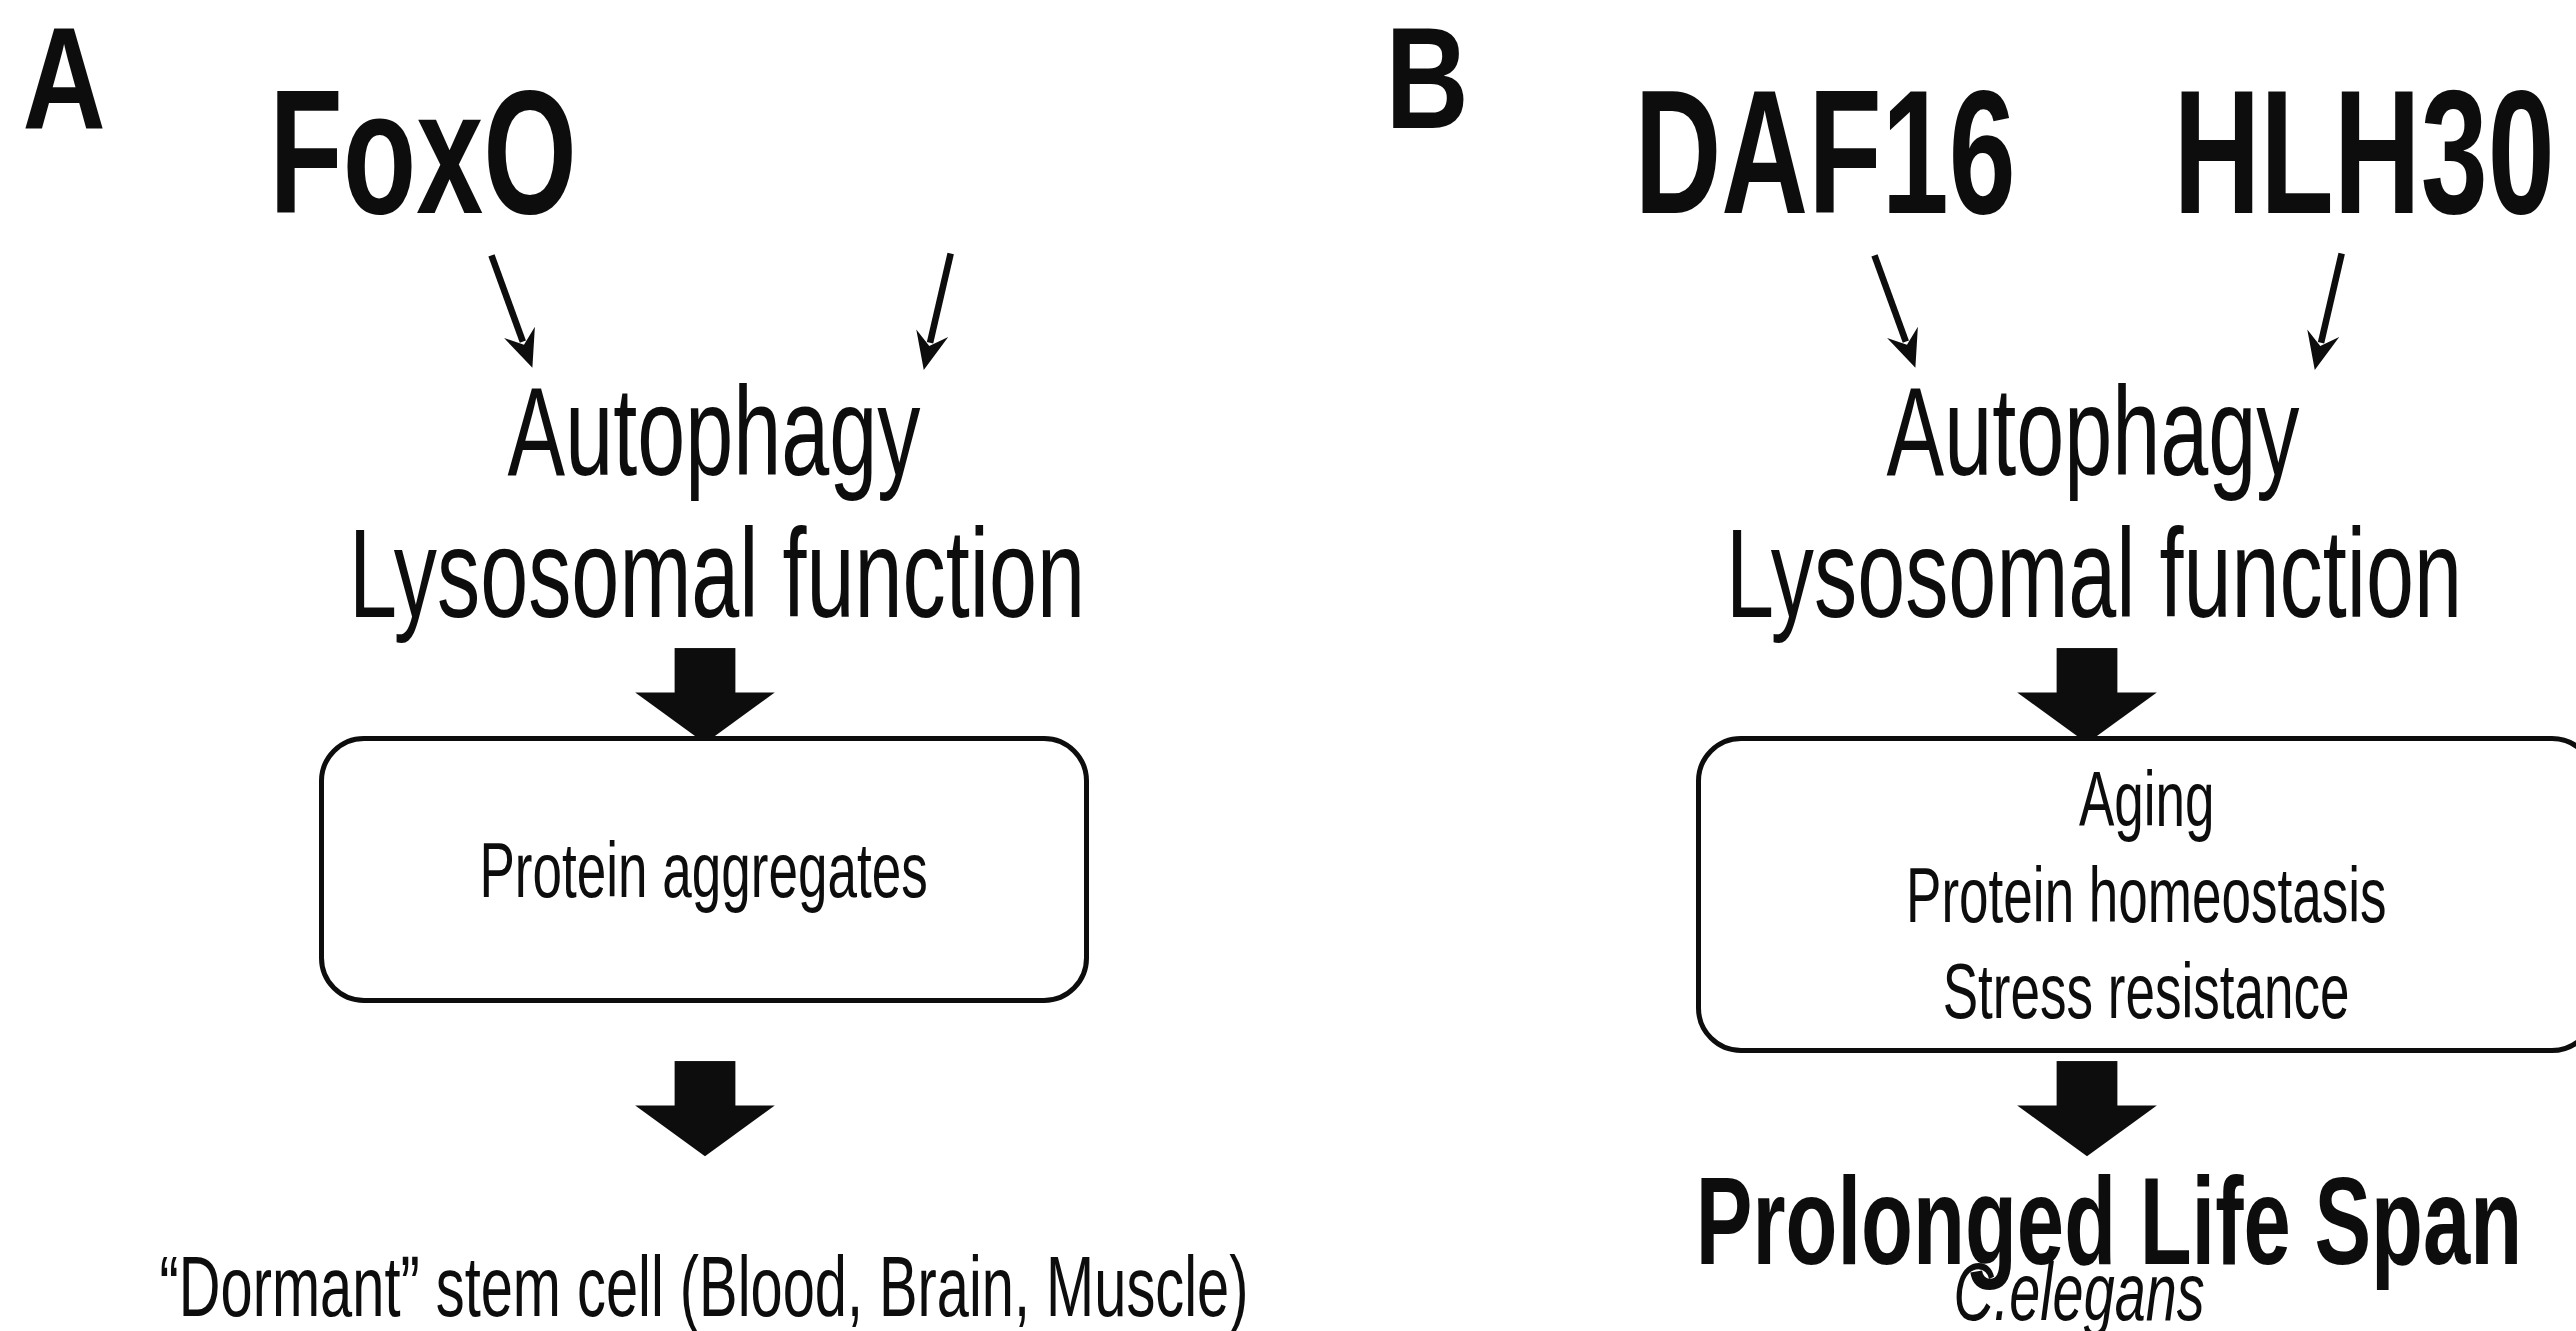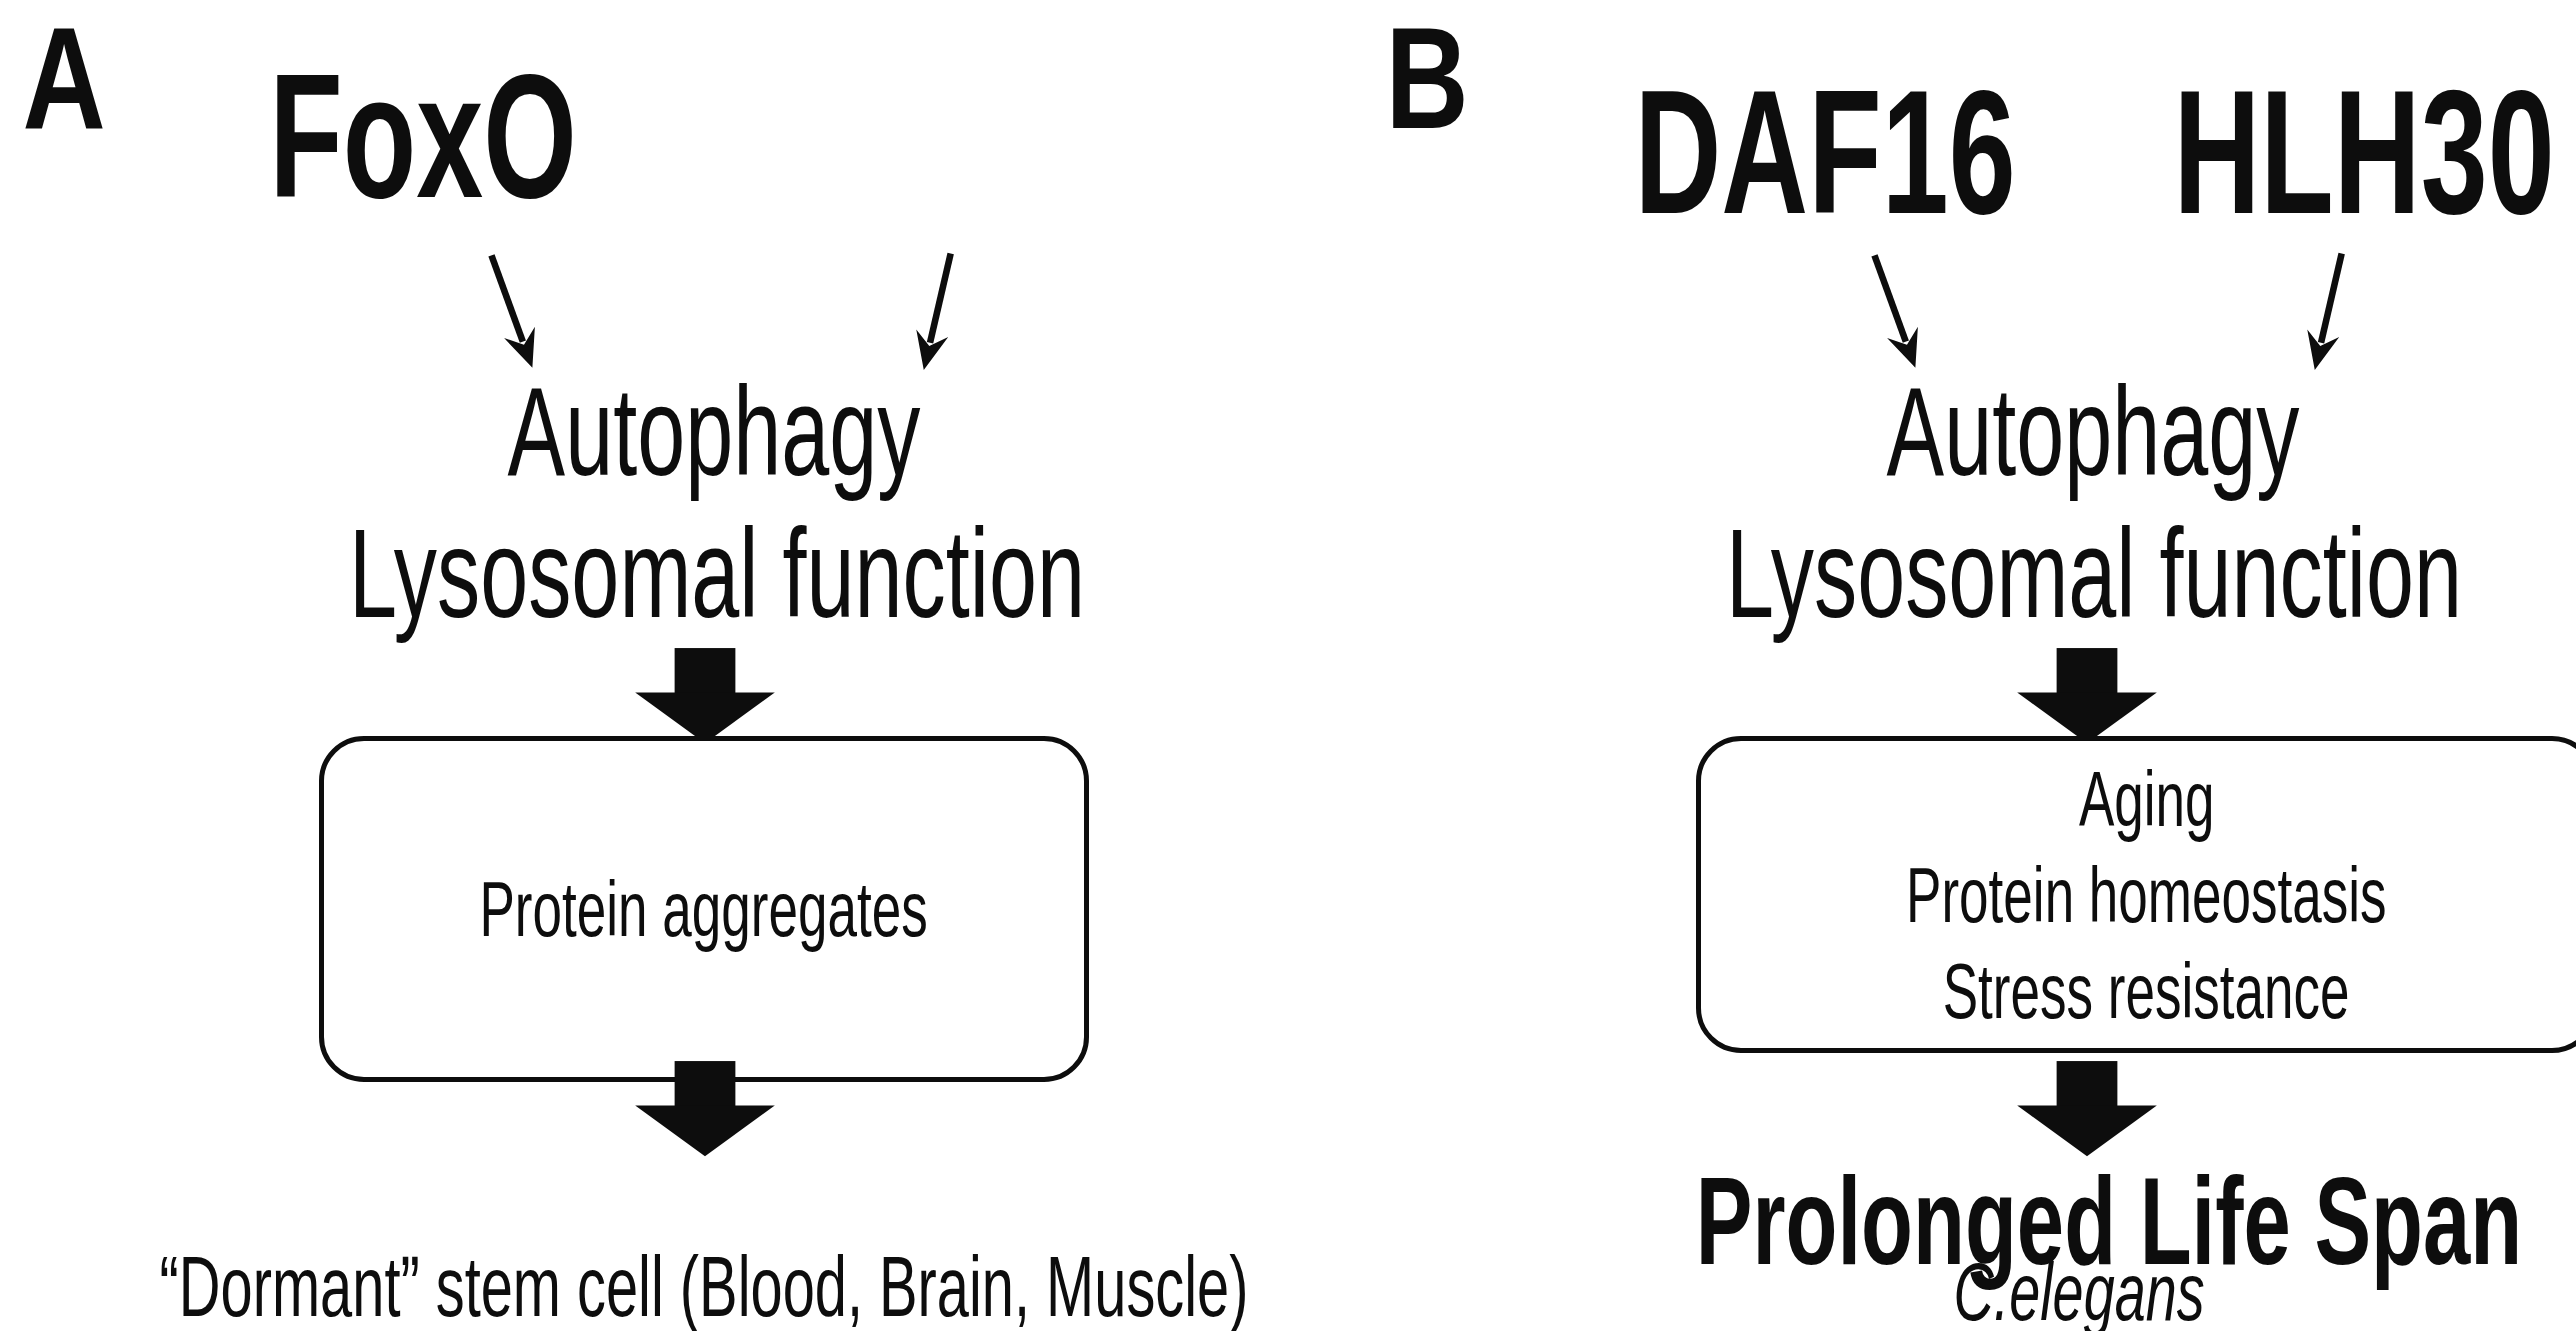--- a/index.html
+++ b/index.html
@@ -38,21 +38,21 @@
 </style>
 </head>
 <body>
 
 <div class="figure">
 
   <div class="abs panel-label" style="left:11.5px;top:6.6px;">
     <span class="cond-lbl">A</span>
   </div>
 
-  <div class="abs gene ctr" style="left:423px;top:48px;">
+  <div class="abs gene ctr" style="left:423px;top:64px;">
     <span class="cond">FoxO</span>
   </div>
 
   <div class="thin-arrow" style="left:485px;top:247px;transform:rotate(-20deg);">
     <svg width="53" height="127" viewBox="0 0 64 155">
       <line x1="32" y1="6" x2="32" y2="118" stroke="#0d0d0d" stroke-width="8"></line>
       <path d="M32,152 L12,106 L32,122 L52,106 Z" fill="#0d0d0d"></path>
     </svg>
   </div>
   <div class="thin-arrow" style="left:911px;top:247px;transform:rotate(13deg);">
@@ -69,21 +69,21 @@
     <span class="cond">Lysosomal function</span>
   </div>
 
   <div class="block-arrow" style="left:627px;top:648px;">
     <svg width="156" height="97" viewBox="0 0 190 118">
       <rect x="58" y="0" width="74" height="55" fill="#0d0d0d"></rect>
       <polygon points="10,54 180,54 95,116" fill="#0d0d0d"></polygon>
     </svg>
   </div>
 
-  <div class="effects-box" style="left:319px;top:736px;width:770px;height:346px;">
+  <div class="effects-box" style="left:319px;top:736px;width:770px;height:267px;">
     <div class="boxline">
       <span class="cond">Protein aggregates</span>
     </div>
   </div>
 
   <div class="block-arrow" style="left:627px;top:1061px;">
     <svg width="156" height="97" viewBox="0 0 190 118">
       <rect x="58" y="0" width="74" height="55" fill="#0d0d0d"></rect>
       <polygon points="10,54 180,54 95,116" fill="#0d0d0d"></polygon>
     </svg>

